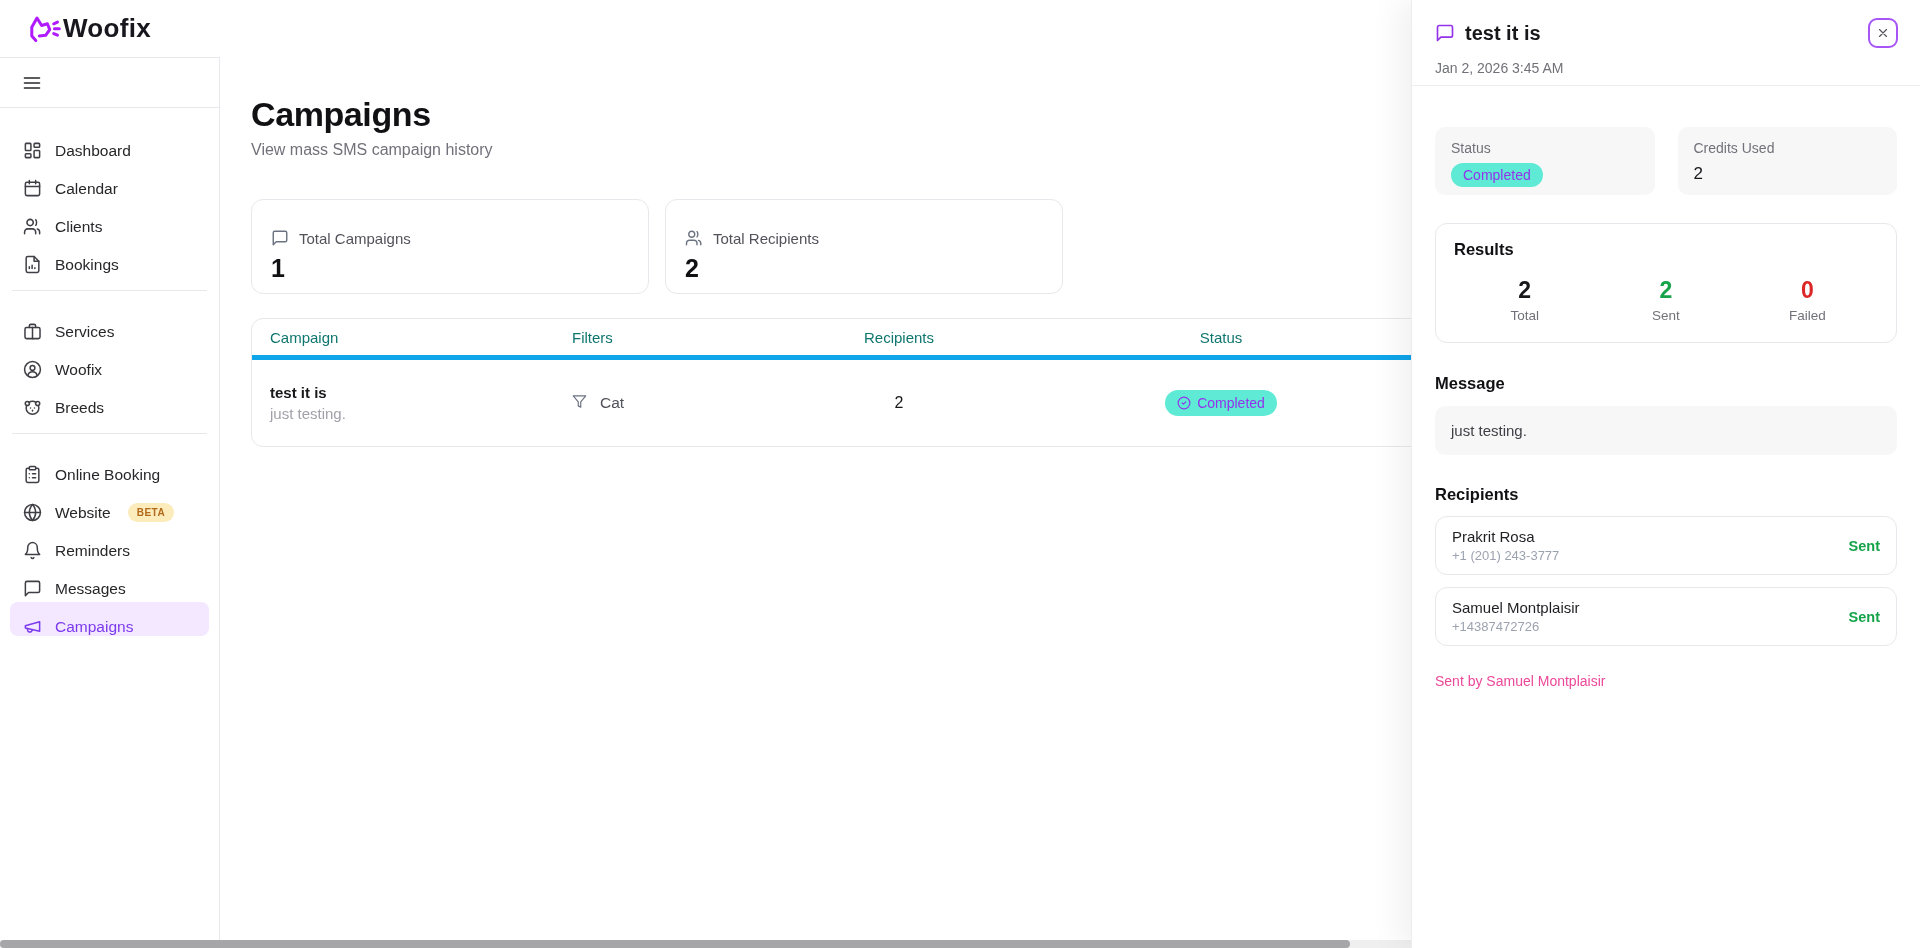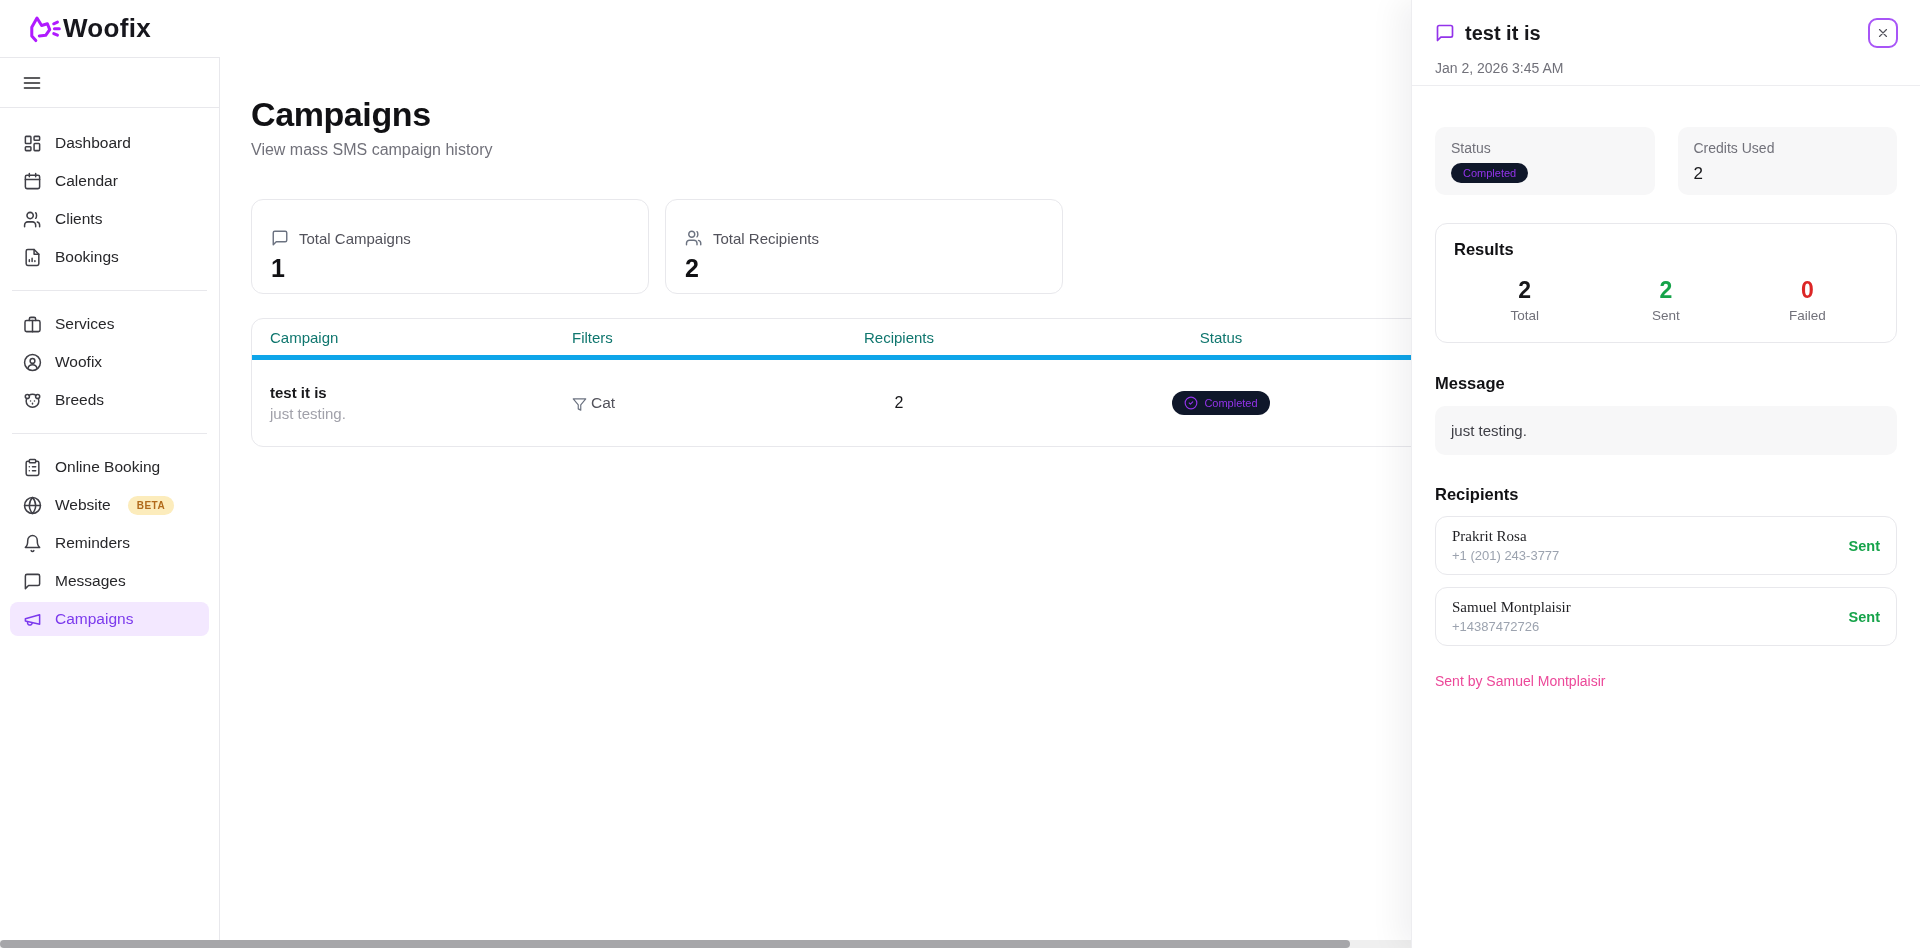--- a/index.html
+++ b/index.html
@@ -13,21 +13,21 @@
   .logo-text { font-size:26px; font-weight:600; color:#17171d; letter-spacing:.3px; }
 
   
   .app { display:flex; height:891px; }
 
   
   .sidebar { width:220px; border-right:1px solid #e8e8ec; display:flex; flex-direction:column; background:#fff; }
   .sb-top { height:51px; border-top:1px solid #e8e8ec; border-bottom:1px solid #e8e8ec;
     display:flex; align-items:center; padding-left:22px; }
   .sb-nav { padding:18px 10px; display:flex; flex-direction:column; }
-  .sb-item { height:34px; margin-bottom:4px; display:flex; align-items:center; gap:13px;
+  .sb-item { height:34px; margin-bottom:4px; display:flex; align-items:flex-end; gap:13px;
     padding:0 13px; border-radius:8px; font-size:15.5px; color:#27272a; cursor:pointer; }
   .sb-item svg { stroke:#3f3f46; }
   .sb-item.active { background:#f3e8ff; color:#7c3aed; font-weight:500; }
   .sb-item.active svg { stroke:#7c3aed; }
   .sb-divider { height:1px; background:#e8e8ec; margin:12px 2px 16px; }
   .beta { background:#fcecbc; color:#b16a1b; font-size:10px; font-weight:700; letter-spacing:.5px;
     padding:4px 9px; border-radius:999px; margin-left:4px; }
 
   
   .main { flex:1; padding:38px 0 0 31px; position:relative; background:#fff; }
@@ -41,24 +41,24 @@
   .stat-value { font-size:25px; font-weight:700; color:#111114; margin-top:7px; }
 
   .table { margin-top:24px; width:1226px; border:1px solid #e8e8ec; border-radius:12px; overflow:hidden; }
   .t-head, .t-row { display:grid; grid-template-columns:320px 240px 174px 470px 1fr; align-items:center; }
   .t-head { height:41px; color:#0f766e; font-size:15px; border-bottom:5px solid #0ea5e9; }
   .t-row { height:86px; }
   .cell-1 { padding-left:18px; }
   .cell-c { text-align:center; }
   .row-name { font-size:15px; font-weight:700; color:#18181b; }
   .row-desc { font-size:15px; color:#a1a1aa; margin-top:4px; }
-  .filters-cell { display:flex; align-items:flex-end; gap:4px; font-size:15.5px; color:#52525b; }
+  .filters-cell { display:flex; align-items:flex-start; gap:13px; font-size:15.5px; color:#52525b; }
   .filters-cell svg { stroke:#6b7280; }
-  .chip { display:inline-flex; align-items:center; gap:6px; background:#0f172a; color:#9333ea;
-    font-size:11px; font-weight:500; padding:5px 12px; border-radius:999px; }
+  .chip { display:inline-flex; align-items:center; gap:6px; background:#5eead4; color:#9333ea;
+    font-size:14px; font-weight:500; padding:5px 12px; border-radius:999px; }
   .chip svg { stroke:#9333ea; }
 
   
   .drawer { position:absolute; top:0; right:0; width:509px; height:948px; background:#fff; z-index:5;
     border-left:1px solid #ededf0; box-shadow:-12px 0 30px rgba(20,20,30,.06); }
   .d-header { padding:18px 22px 0 23px; border-bottom:1px solid #ededf0; height:86px; }
   .d-title-row { display:flex; align-items:center; gap:10px; }
   .d-title { font-size:20px; font-weight:700; color:#18181b; }
   .d-title-row svg { stroke:#9333ea; }
   .d-close { margin-left:auto; width:30px; height:30px; border:2px solid #a855f7; border-radius:9px;
@@ -81,21 +81,21 @@
   .r-value.sent { color:#16a34a; }
   .r-value.failed { color:#dc2626; }
   .r-label { font-size:13.5px; color:#71717a; margin-top:4px; }
 
   .section-heading { font-size:16.5px; font-weight:600; color:#111114; }
   .message-section { margin-top:31px; }
   .message-box { margin-top:13px; background:#f7f7f8; border-radius:10px; padding:16px; font-size:15px; color:#3f3f46; }
   .recipients-section { margin-top:30px; }
   .recipient-row { margin-top:12px; border:1px solid #e8e8ec; border-radius:12px; padding:11px 16px;
     display:flex; align-items:center; justify-content:space-between; }
-  .rec-name { font-size:15px; font-weight:500; color:#1f1f23;font-family:Liberation Serif, serif; }
+  .rec-name { font-size:15px; font-weight:500; color:#1f1f23; }
   .rec-phone { font-size:13px; color:#9ca3af; margin-top:3px; }
   .rec-status { font-size:14.5px; font-weight:600; color:#16a34a; }
   .d-footer { margin-top:27px; font-size:14px; color:#ec4899; }
 
   
   .hscroll { position:absolute; left:0; bottom:0; width:1411px; height:8px; background:#efefef; z-index:4; }
   .hscroll-thumb { width:1350px; height:8px; background:#a6a6a9; border-radius:4px; }
 </style>
 </head>
 <body>

